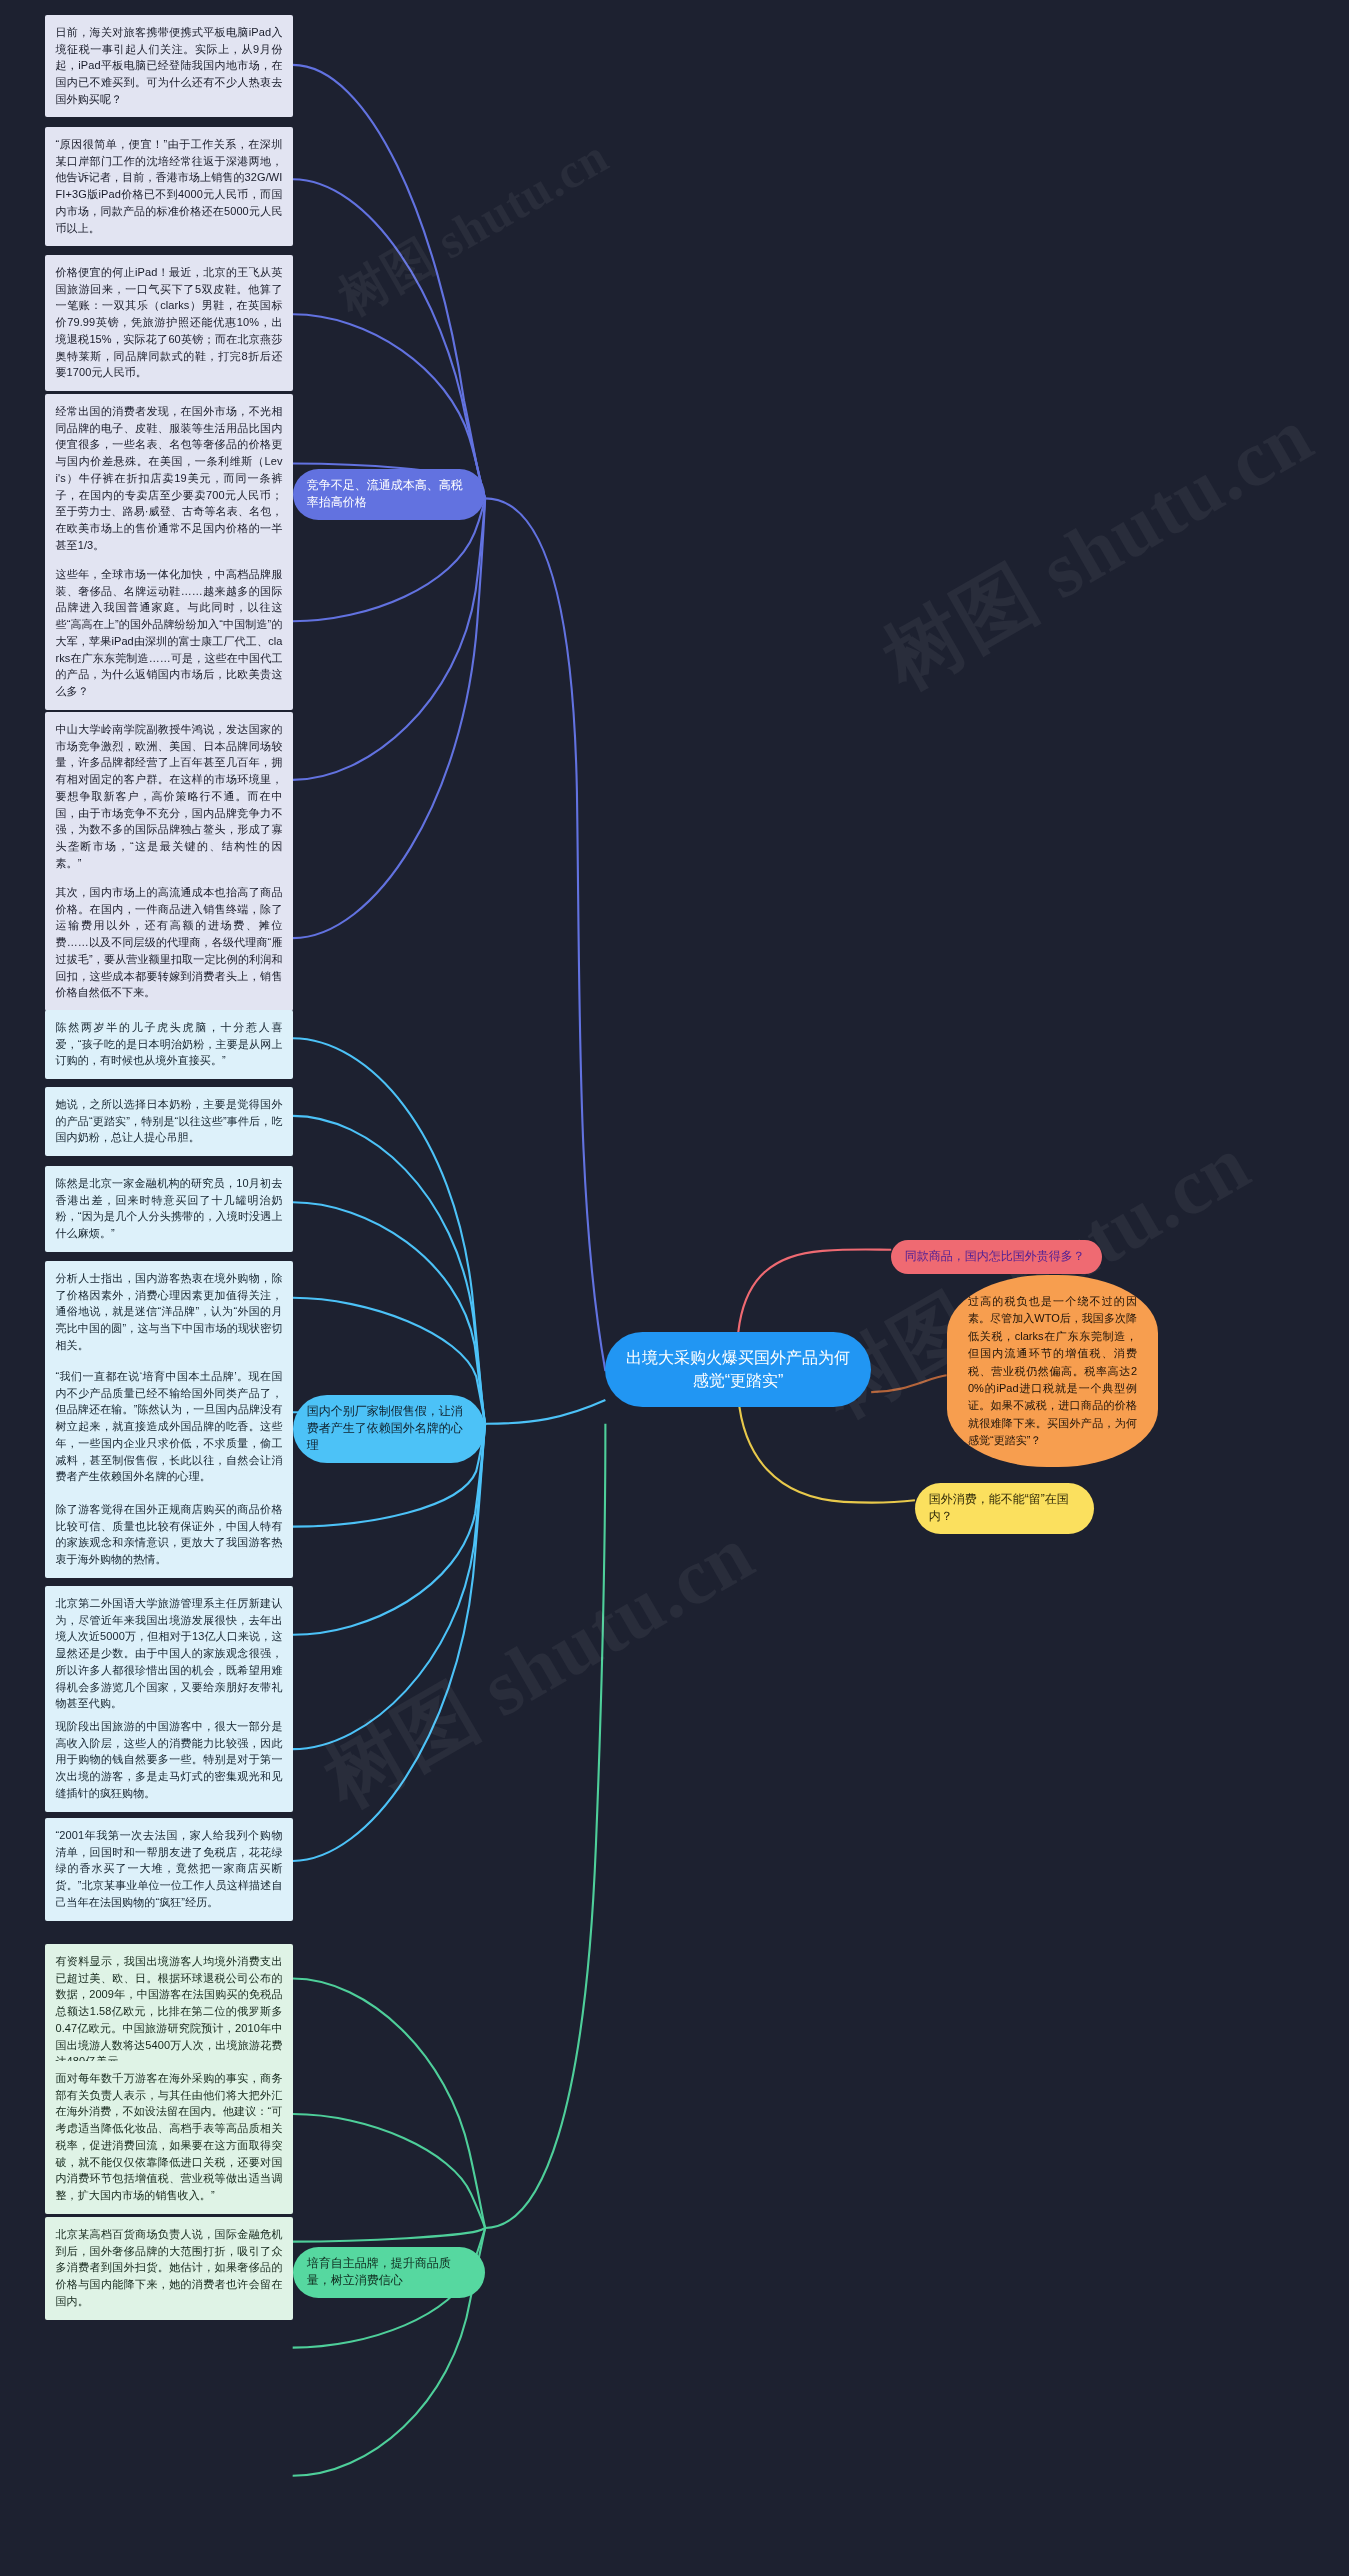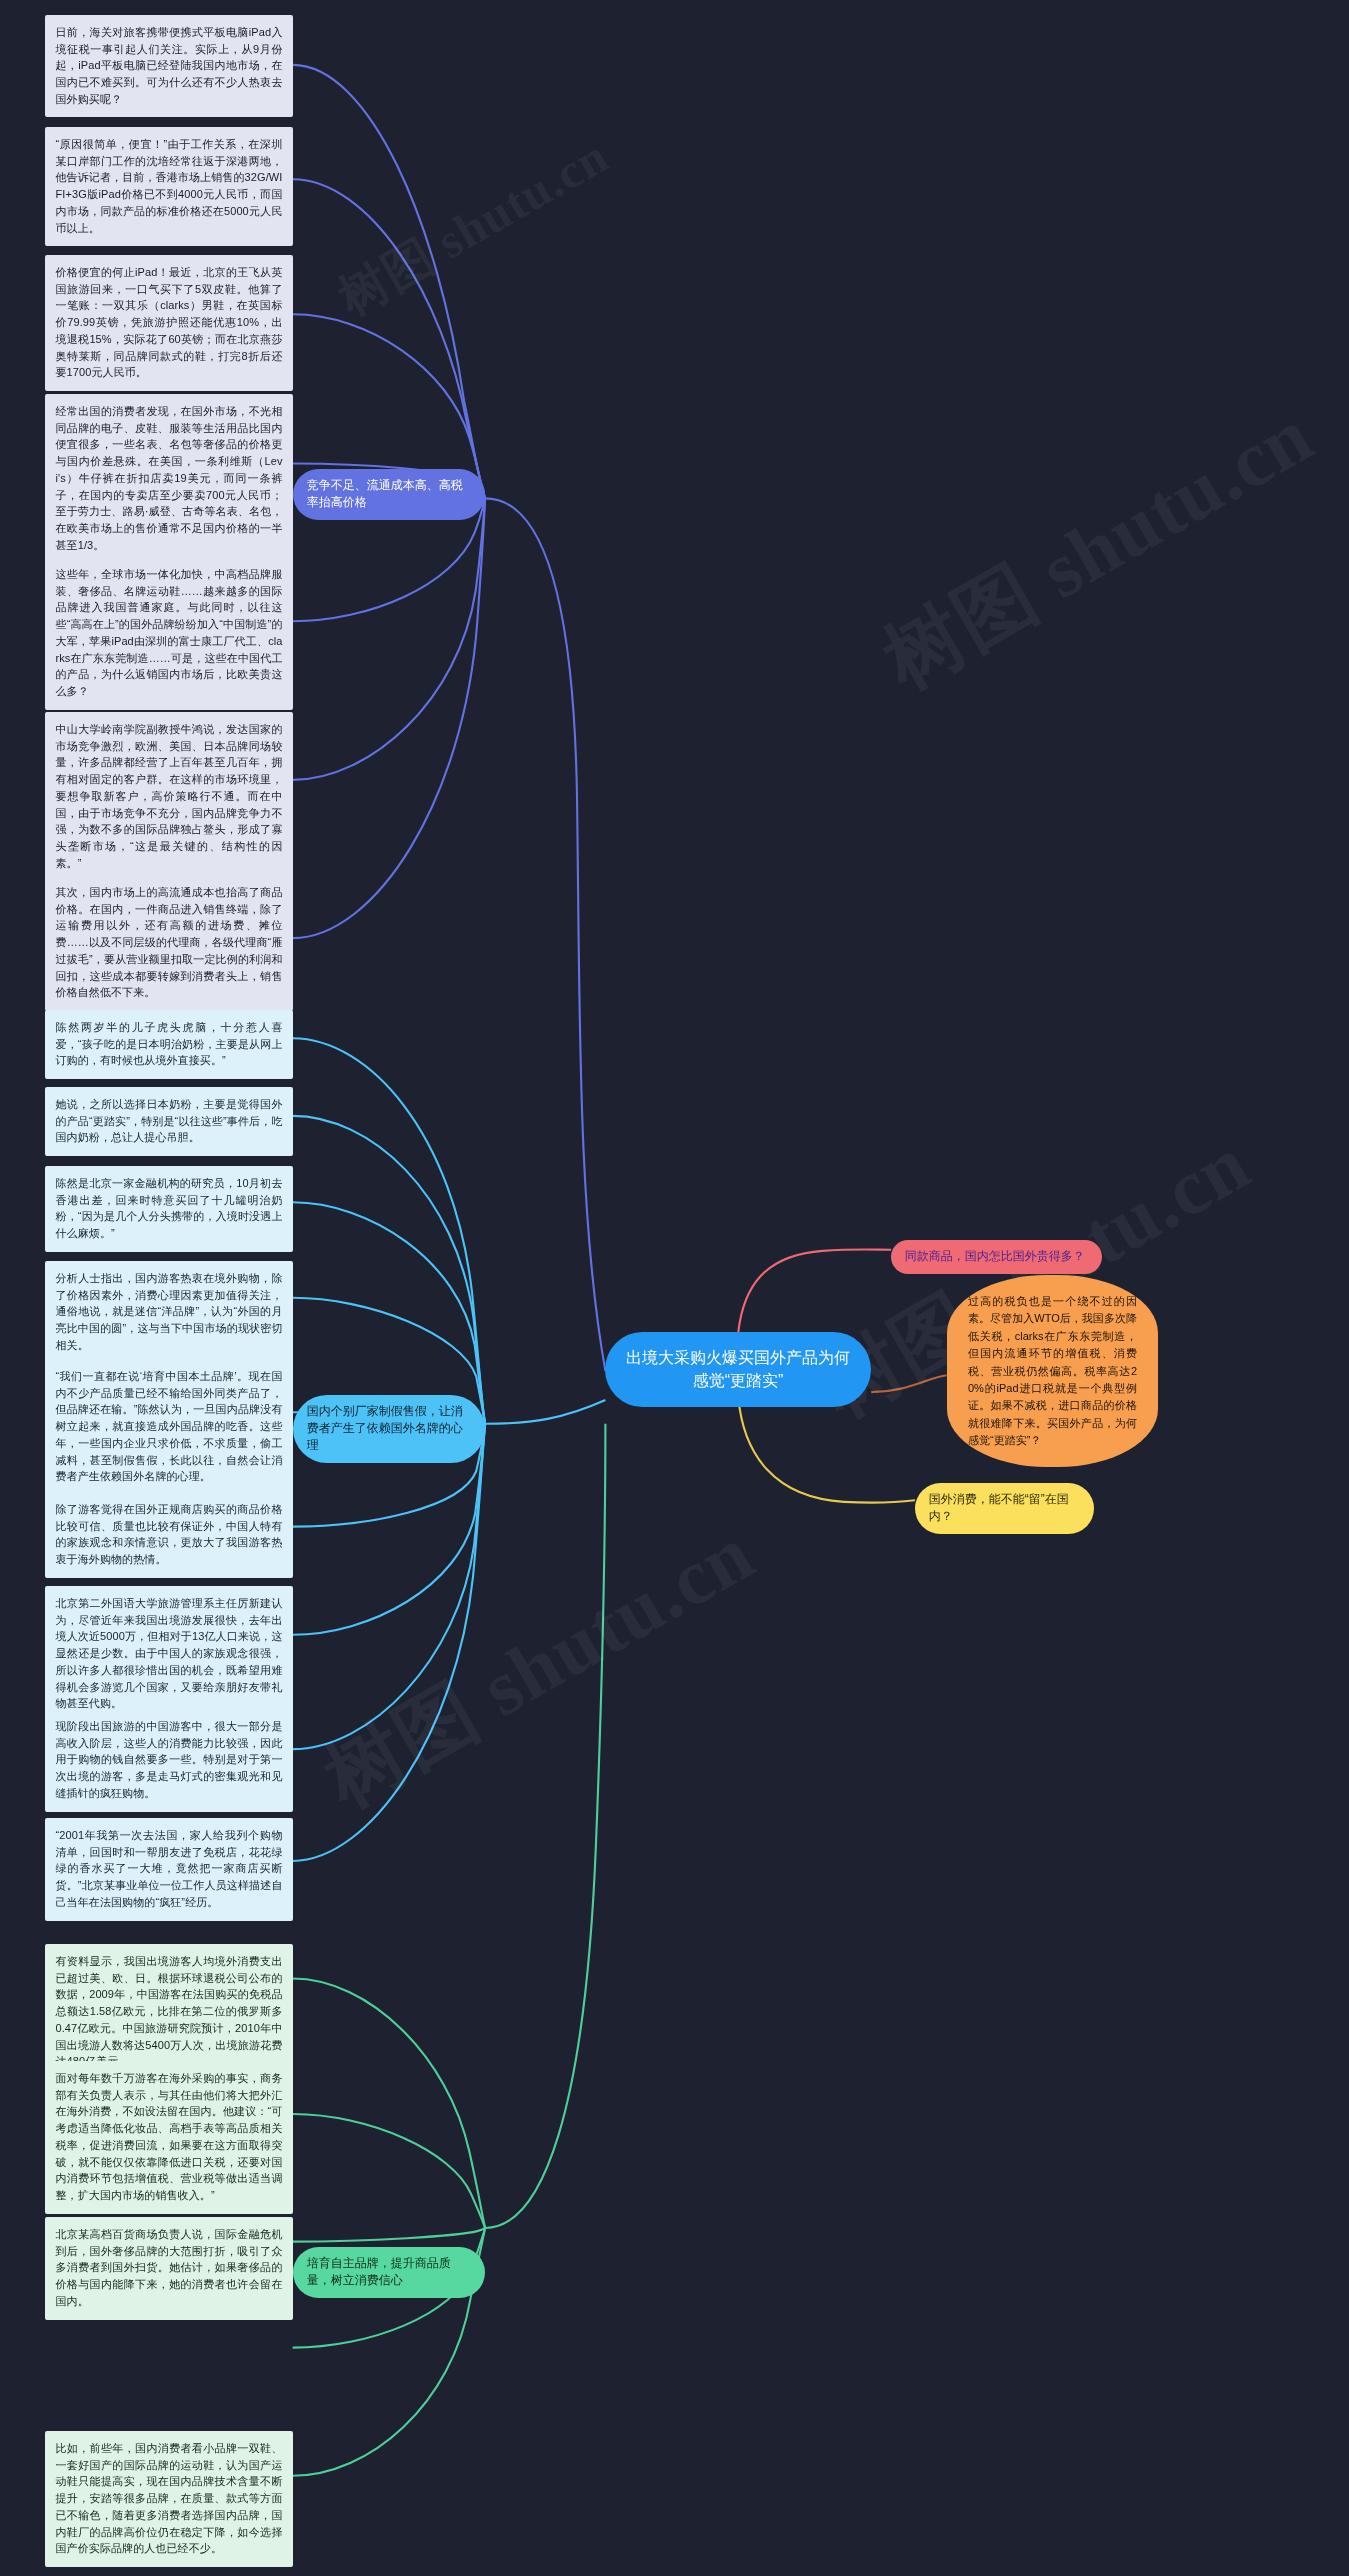--- a/index.html
+++ b/index.html
@@ -173,16 +173,15 @@
   <div class="leaf cyan" style="left:45px; top:1261px; width:248px;">分析人士指出，国内游客热衷在境外购物，除了价格因素外，消费心理因素更加值得关注，通俗地说，就是迷信“洋品牌”，认为“外国的月亮比中国的圆”，这与当下中国市场的现状密切相关。</div>
   <div class="leaf cyan" style="left:45px; top:1359px; width:248px;">“我们一直都在说‘培育中国本土品牌’。现在国内不少产品质量已经不输给国外同类产品了，但品牌还在输。”陈然认为，一旦国内品牌没有树立起来，就直接造成外国品牌的吃香。这些年，一些国内企业只求价低，不求质量，偷工减料，甚至制假售假，长此以往，自然会让消费者产生依赖国外名牌的心理。</div>
   <div class="leaf cyan" style="left:45px; top:1492px; width:248px;">除了游客觉得在国外正规商店购买的商品价格比较可信、质量也比较有保证外，中国人特有的家族观念和亲情意识，更放大了我国游客热衷于海外购物的热情。</div>
   <div class="leaf cyan" style="left:45px; top:1586px; width:248px;">北京第二外国语大学旅游管理系主任厉新建认为，尽管近年来我国出境游发展很快，去年出境人次近5000万，但相对于13亿人口来说，这显然还是少数。由于中国人的家族观念很强，所以许多人都很珍惜出国的机会，既希望用难得机会多游览几个国家，又要给亲朋好友带礼物甚至代购。</div>
   <div class="leaf cyan" style="left:45px; top:1709px; width:248px;">现阶段出国旅游的中国游客中，很大一部分是高收入阶层，这些人的消费能力比较强，因此用于购物的钱自然要多一些。特别是对于第一次出境的游客，多是走马灯式的密集观光和见缝插针的疯狂购物。</div>
   <div class="leaf cyan" style="left:45px; top:1818px; width:248px;">“2001年我第一次去法国，家人给我列个购物清单，回国时和一帮朋友进了免税店，花花绿绿的香水买了一大堆，竟然把一家商店买断货。”北京某事业单位一位工作人员这样描述自己当年在法国购物的“疯狂”经历。</div>
 
   <div class="leaf green" style="left:45px; top:1932px; width:248px;">有资料显示，我国出境游客人均境外消费支出已超过美、欧、日。根据环球退税公司公布的数据，2009年，中国游客在法国购买的免税品总额达1.58亿欧元，比排在第二位的俄罗斯多0.47亿欧元。中国旅游研究院预计，2010年中国出境游人数将达5400万人次，出境旅游花费达480亿美元。</div>
   <div class="leaf green" style="left:45px; top:2049px; width:248px;">面对每年数千万游客在海外采购的事实，商务部有关负责人表示，与其任由他们将大把外汇在海外消费，不如设法留在国内。他建议：“可考虑适当降低化妆品、高档手表等高品质相关税率，促进消费回流，如果要在这方面取得突破，就不能仅仅依靠降低进口关税，还要对国内消费环节包括增值税、营业税等做出适当调整，扩大国内市场的销售收入。”</div>
   <div class="leaf green" style="left:45px; top:2205px; width:248px;">北京某高档百货商场负责人说，国际金融危机到后，国外奢侈品牌的大范围打折，吸引了众多消费者到国外扫货。她估计，如果奢侈品的价格与国内能降下来，她的消费者也许会留在国内。</div>
-  <div class="leaf green" style="left:45px; top:2419px; width:248px;">比如，前些年，国内消费者看小品牌一双鞋、一套好国产的国际品牌的运动鞋，认为国产运动鞋只能提高实，现在国内品牌技术含量不断提升，安踏等很多品牌，在质量、款式等方面已不输色，随着更多消费者选择国内品牌，国内鞋厂的品牌高价位仍在稳定下降，如今选择国产价实际品牌的人也已经不少。</div>
 
 </div>
 
 
 </body></html>

